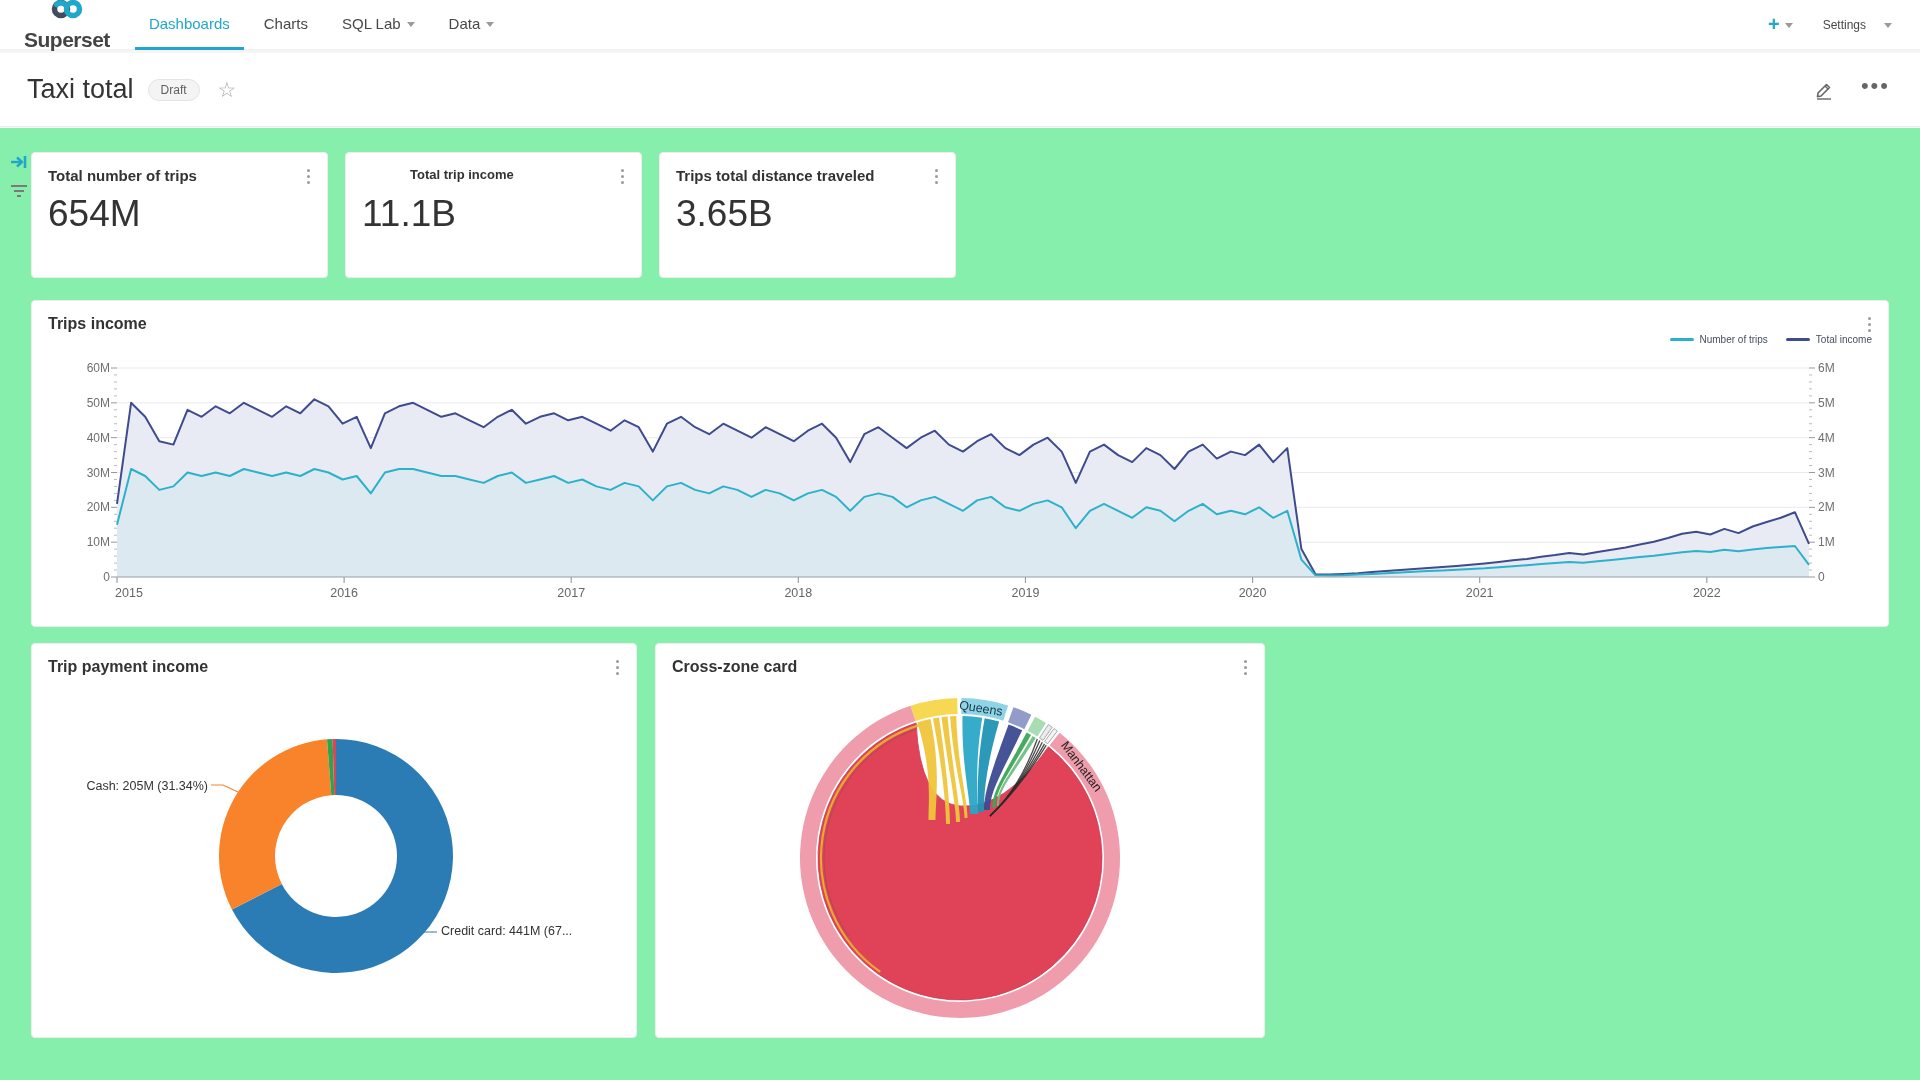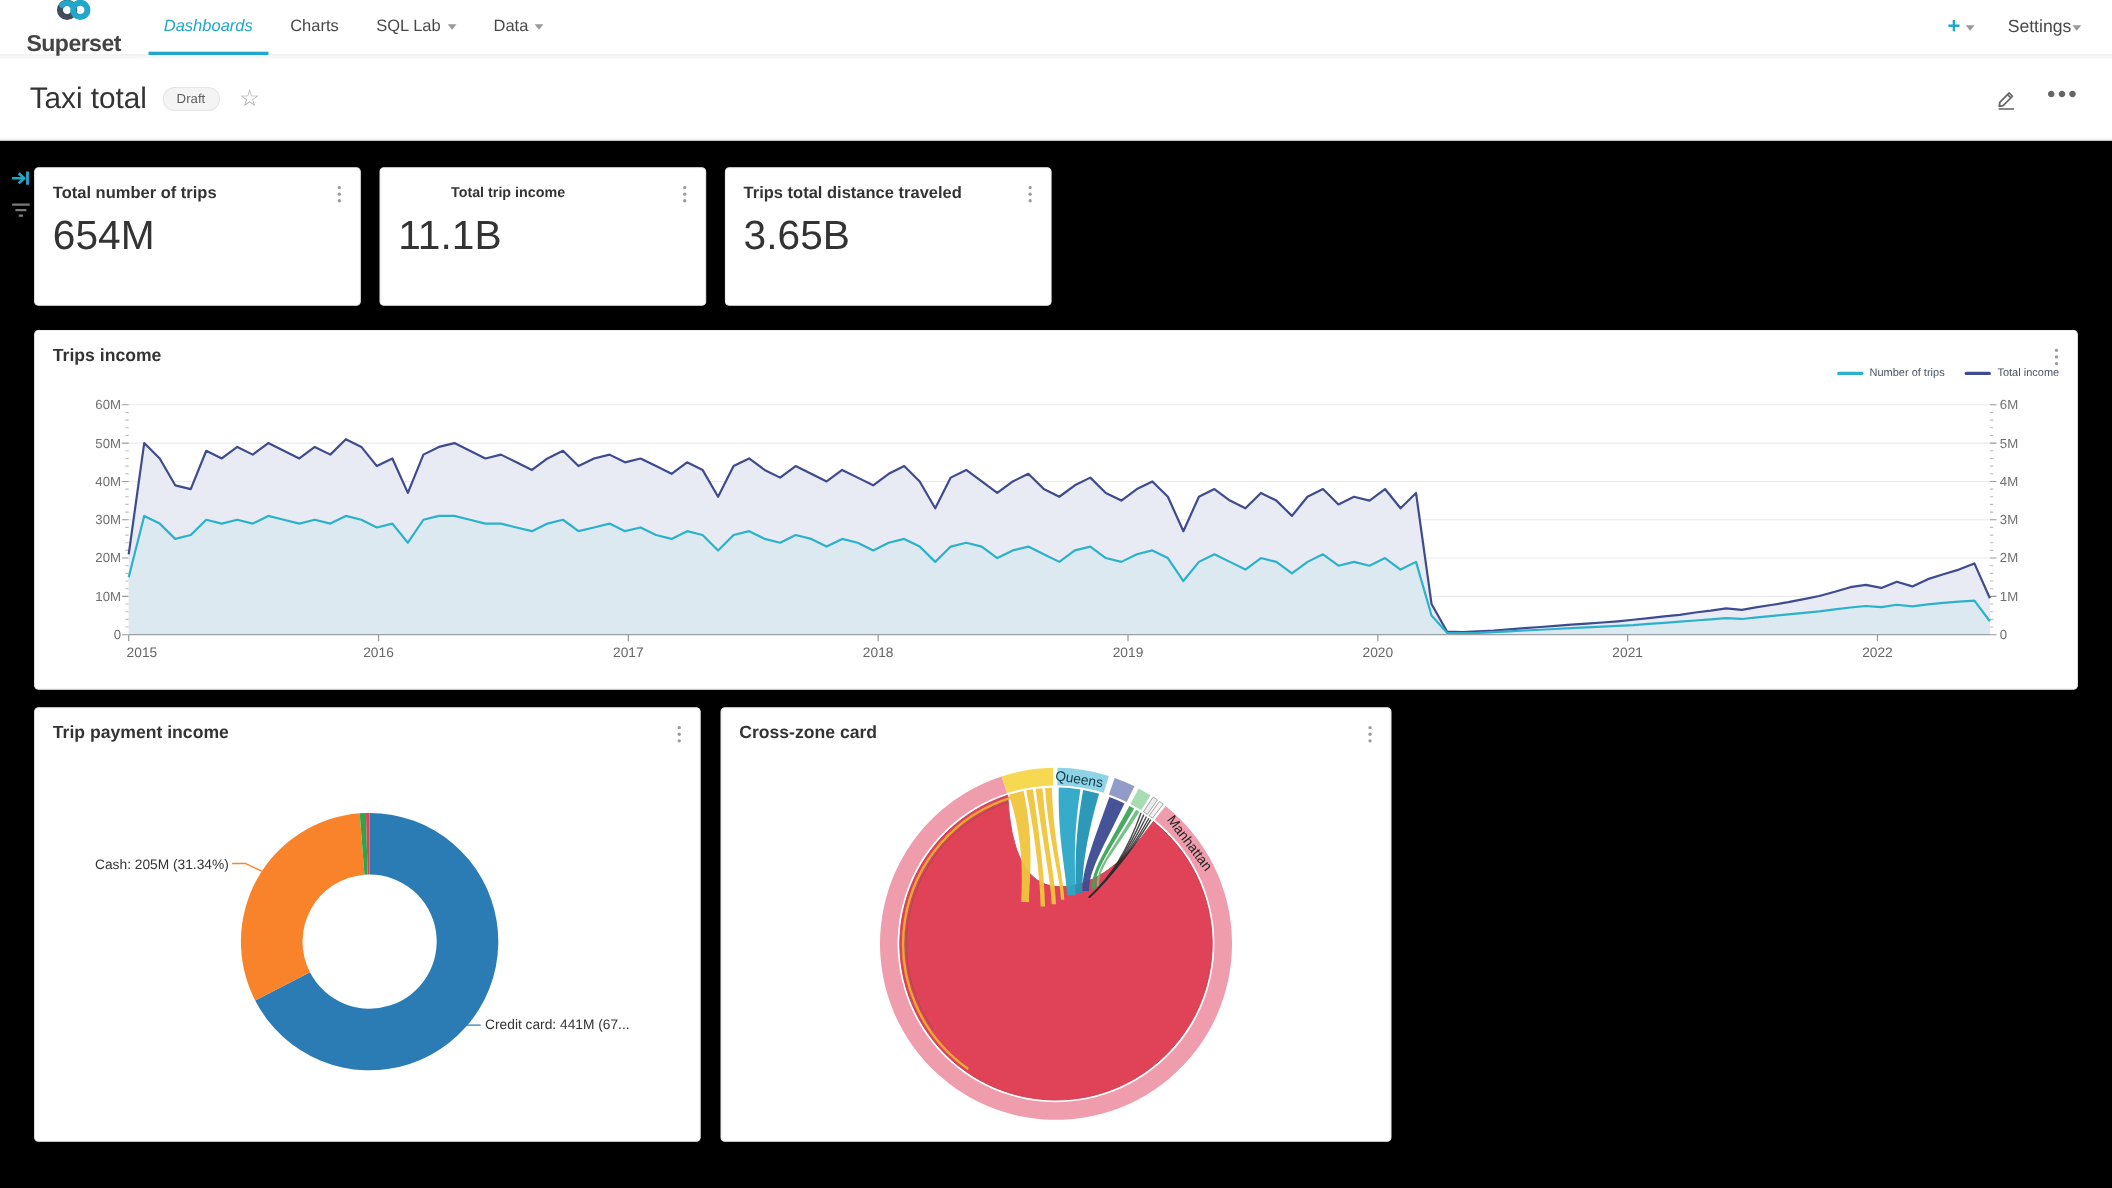--- a/index.html
+++ b/index.html
@@ -7,40 +7,40 @@
     font-family:"Liberation Sans", sans-serif; background:#f6f6f7; }
 
   
   .navbar { position:absolute; left:0; top:0; width:1920px; height:51px;
     background:#fff; border-bottom:2px solid #f2f2f2; display:flex; align-items:center; z-index:20; }
   .brand { display:flex; align-items:center; margin-left:24px; gap:8px;flex-direction:column; }
   .brand-name { font-size:21px; font-weight:bold; color:#444; letter-spacing:-0.5px; }
   .nav-tabs { display:flex; align-items:stretch; height:51px; margin-left:22px; }
   .nav-tab { display:flex; align-items:center; padding:0 14px; margin:0 3px; font-size:15px;
     color:#484848; cursor:pointer; border-bottom:3px solid transparent; gap:6px; }
-  .nav-tab.active { color:#20a7c9; border-bottom-color:#20a7c9;font-style:italic; }
+  .nav-tab.active { color:#20a7c9; border-bottom-color:#20a7c9; }
   .caret { width:0; height:0; border-left:4px solid transparent; border-right:4px solid transparent;
     border-top:5px solid #9a9a9a; display:inline-block; margin-top:2px; }
   .nav-right { margin-left:auto; display:flex; align-items:center; gap:30px; margin-right:28px; }
   .nav-plus { color:#20a7c9; font-size:20px; font-weight:bold; display:flex; align-items:center; gap:5px; cursor:pointer; }
-  .nav-settings { font-size:16px; color:#484848; display:flex; align-items:center; gap:1px; cursor:pointer; }
+  .nav-settings { font-size:12px; color:#484848; display:flex; align-items:center; gap:18px; cursor:pointer; }
 
   
   .dash-header { position:absolute; left:0; top:53px; width:1920px; height:74px; background:#fff;
     border-bottom:1px solid #ececec; display:flex; align-items:center; z-index:10; }
   .dash-title { font-size:27px; font-weight:500; color:#333; margin-left:27px; }
   .draft-badge { margin-left:14px; font-size:12px; color:#5f5f5f; background:#f4f4f4;
     border:1px solid #e4e4e4; border-radius:11px; padding:3px 12px; }
   .star { margin-left:18px; font-size:21px; color:#a8a8a8; cursor:pointer; line-height:1; }
   .header-actions { margin-left:auto; margin-right:30px; display:flex; align-items:center; gap:26px; }
   .icon-btn { cursor:pointer; display:flex; align-items:center; }
   .hellip { color:#666; font-size:22px; letter-spacing:2px; line-height:0; padding-bottom:8px; }
 
   
-  .content { position:absolute; left:0; top:128px; width:1920px; height:952px; background:#000000;padding-left:32px; }
+  .content { position:absolute; left:0; top:128px; width:1920px; height:952px; background:#86efac;padding-left:32px; }
   .filter-rail { position:absolute; left:6px; top:26px; width:26px; display:flex;
     flex-direction:column; align-items:center; gap:14px; }
 
   .card { position:absolute; background:#fff; border-radius:4px; border:1px solid #ededed; }
   .card-title { position:absolute; left:16px; top:14px; font-size:16px; font-weight:bold; color:#333; }
   .kebab { position:absolute; right:10px; top:12px; width:18px; height:22px; cursor:pointer;
     display:flex; flex-direction:column; align-items:center; justify-content:center; gap:3px; }
   .kebab i { width:3px; height:3px; border-radius:50%; background:#9a9a9a; display:block; }
 
   .kpi-value { position:absolute; left:16px; top:40px; font-size:37px; color:#333; }

